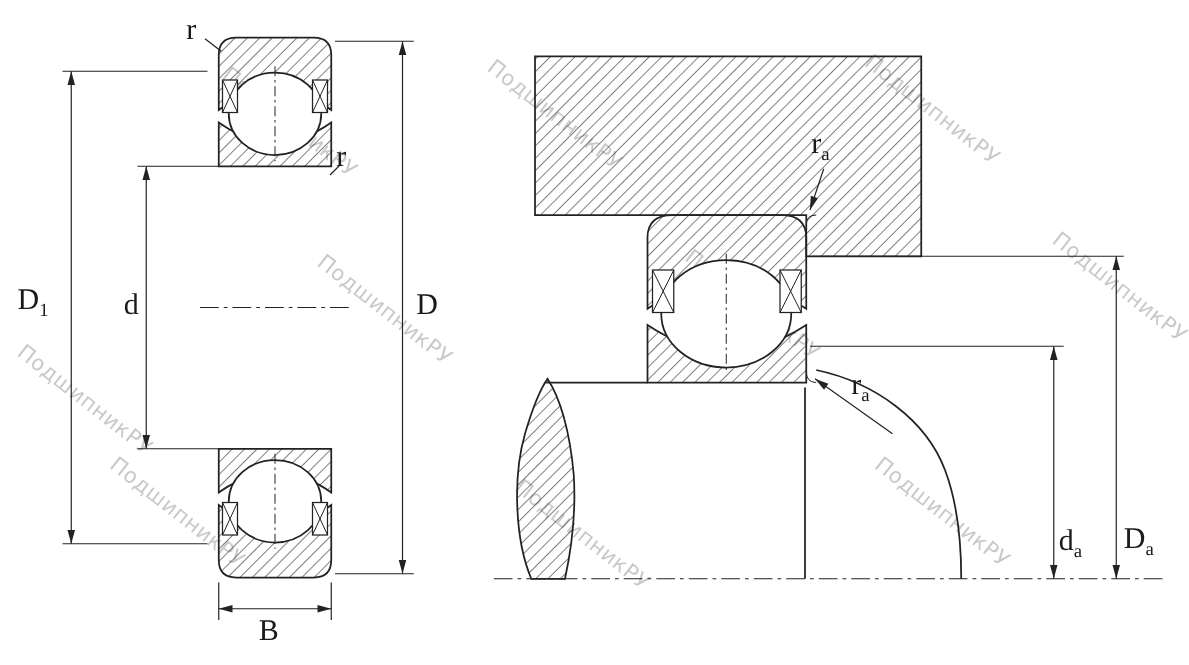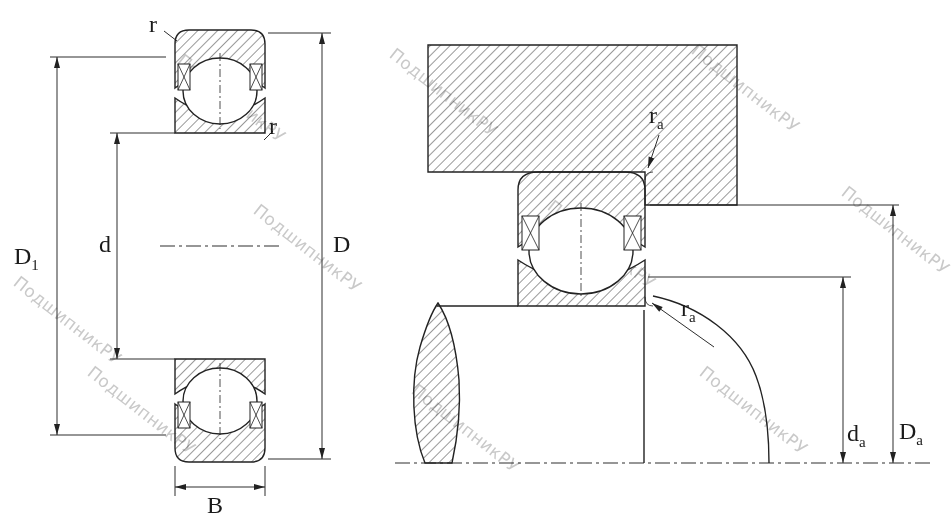--- a/index.html
+++ b/index.html
@@ -145,21 +145,21 @@
       <line class="dim" x1="843" y1="277" x2="843" y2="463" marker-start="url(#arr)" marker-end="url(#arr)"></line>
       <line class="dim" x1="893" y1="205" x2="893" y2="463" marker-start="url(#arr)" marker-end="url(#arr)"></line>
 
       <line class="dim" x1="659" y1="135" x2="648" y2="168" marker-end="url(#arr)"></line>
       <line class="dim" x1="714" y1="347" x2="652" y2="303" marker-end="url(#arr)"></line>
     </g>
   </svg>
 
   <div class="lbl" style="left:149px;top:12px"><span>r</span></div>
   <div class="lbl" style="left:269px;top:114px"><span>r</span></div>
-  <div class="lbl" style="left:14px;top:244px"><span>D</span><sub>1</sub></div>
+  <div class="lbl" style="left:14px;top:228px"><span>D</span><sub>1</sub></div>
   <div class="lbl" style="left:99px;top:232px"><span>d</span></div>
   <div class="lbl" style="left:333px;top:232px"><span>D</span></div>
   <div class="lbl" style="left:207px;top:493px"><span>B</span></div>
   <div class="lbl" style="left:649px;top:103px"><span>r</span><sub>a</sub></div>
   <div class="lbl" style="left:681px;top:296px"><span>r</span><sub>a</sub></div>
   <div class="lbl" style="left:847px;top:421px"><span>d</span><sub>a</sub></div>
   <div class="lbl" style="left:899px;top:419px"><span>D</span><sub>a</sub></div>
 
 </div>
 

